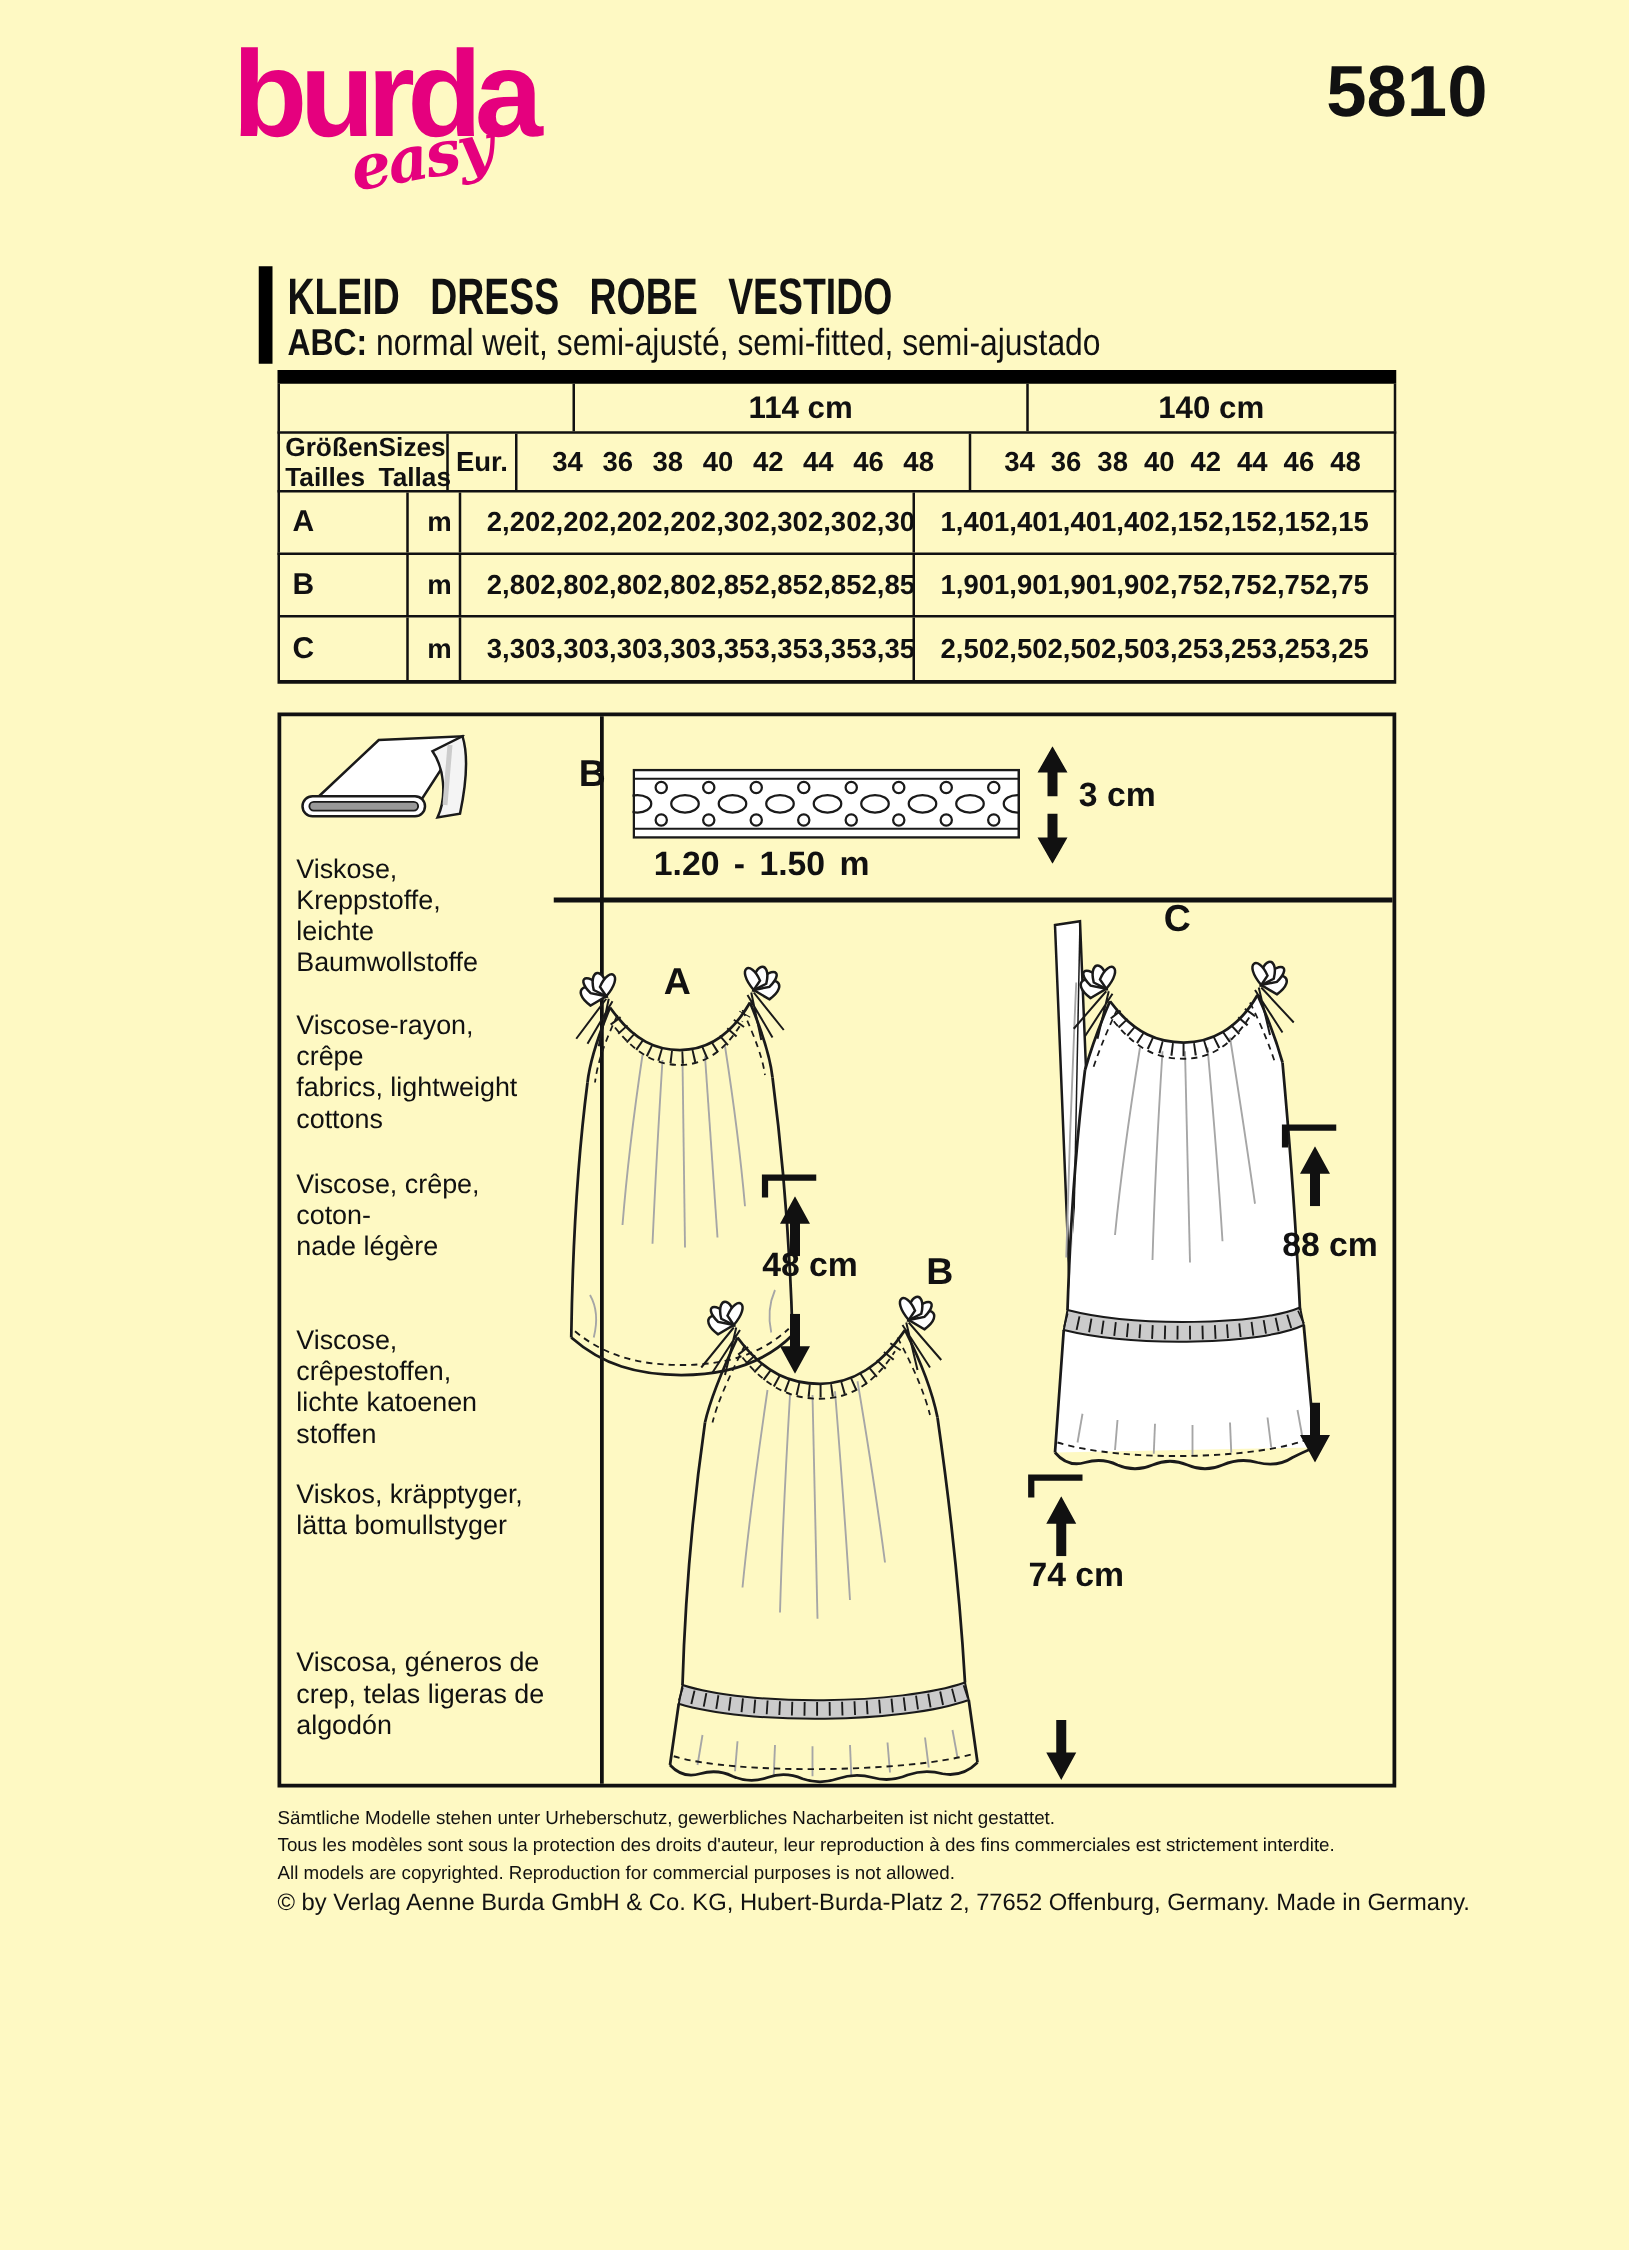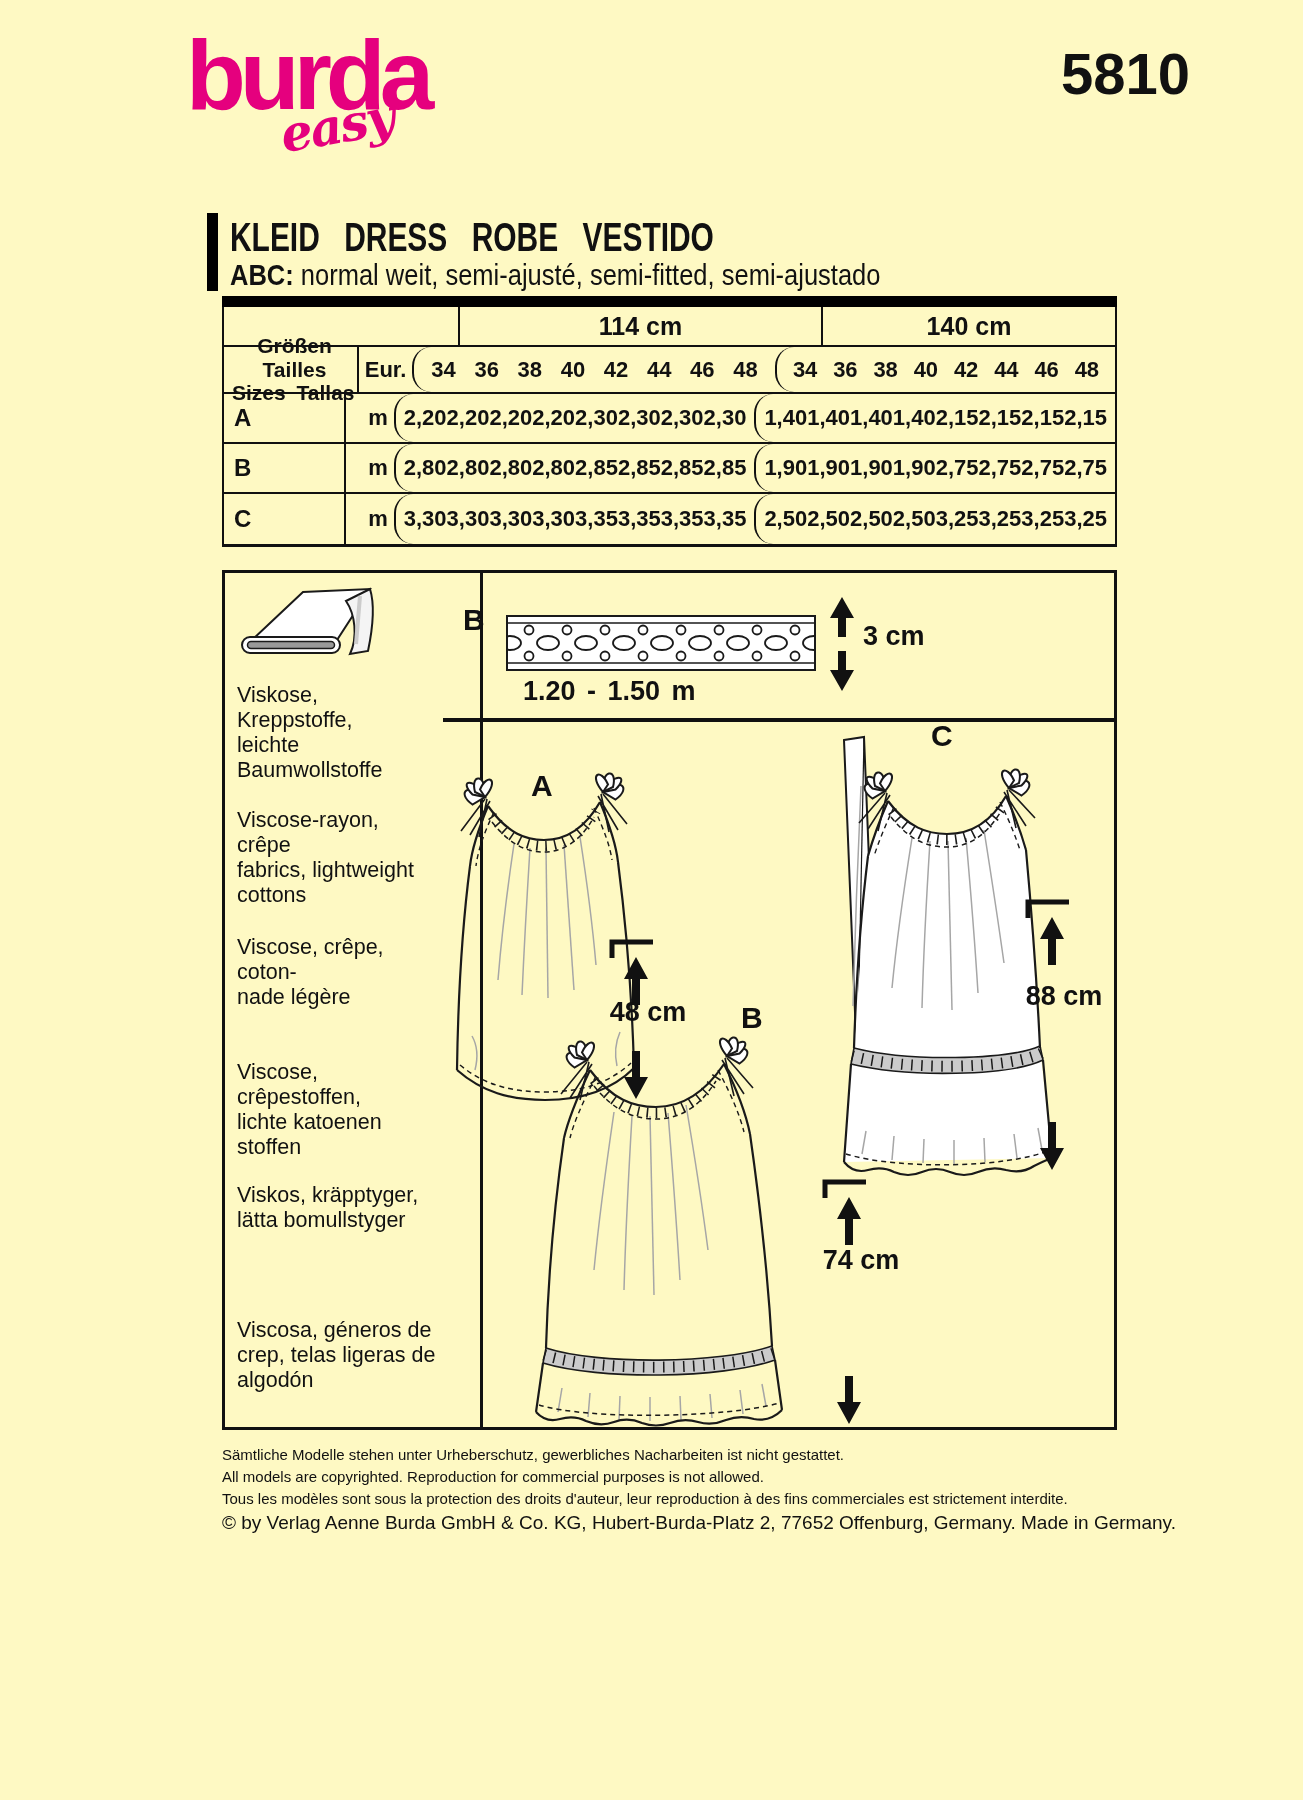--- a/index.html
+++ b/index.html
@@ -25,29 +25,29 @@
 
   
   .ftable{position:absolute;left:222px;top:296px;width:895px;}
   .ft-topbar{height:11px;background:#000;}
   .ft-row{display:flex;border-left:2px solid #111;border-right:2px solid #111;box-sizing:border-box;}
   .ft-row + .ft-row{border-top:2px solid #111;}
   .ft-last{border-bottom:3px solid #111;}
   .cell{box-sizing:border-box;display:flex;align-items:center;}
   .c-blank{width:188px;}
   .c-label{width:133px;padding-left:8px;font-size:21px;font-weight:bold;line-height:1.12;
-           flex-direction:column;align-items:flex-start;justify-content:center;word-spacing:5px;text-align:center;}
+           flex-direction:row;align-items:flex-start;justify-content:center;word-spacing:5px;}
   .c-eur{width:55px;justify-content:center;font-size:22px;font-weight:bold;border-left:2px solid #111;}
   .c-view{width:133px;padding-left:10px;font-size:24px;font-weight:bold;}
   .c-unit{width:55px;justify-content:flex-end;padding-right:6px;font-size:22px;font-weight:bold;
           border-left:2px solid #111;}
   .c-g1{width:363px;border-left:2px solid #111;}
   .c-g2{flex:1;border-left:2px solid #111;}
   .c-grp{justify-content:center;font-size:25px;font-weight:bold;}
-  .c-vals{padding:0 8px;border-radius:19px;}
+  .c-vals{padding:0 20px;}
   .c-vals .v{flex:1;text-align:center;font-size:22px;font-weight:bold;white-space:nowrap;}
   .h1{height:38px;padding-left:46px;} .h2{height:47px;} .hA{height:50px;} .hB{height:50px;} .hC{height:55px;}
 
   
   .panel{position:absolute;left:222px;top:570px;width:895px;height:860px;
          border:3px solid #111;box-sizing:border-box;}
   .sidebar{position:absolute;left:0;top:0;width:258px;height:100%;border-right:3px solid #111;
            box-sizing:border-box;}
   .fab{position:absolute;left:12px;width:200px;font-size:21.5px;line-height:1.16;white-space:pre-line;}
   .sidebar div.fab:nth-of-type(1){top:110px;}
@@ -422,18 +422,18 @@
       <svg class="abs" style="left:596px;top:549px" width="26" height="48">
           <use class="ar" href="#arr-dn"></use>
         </svg>
 
     </div>
   </div>
 
   <div class="notes">
 
   <div class="note">Sämtliche Modelle stehen unter Urheberschutz, gewerbliches Nacharbeiten ist nicht gestattet.</div>
+      <div class="note">Tous les modèles sont sous la protection des droits d'auteur, leur reproduction à des fins commerciales est strictement interdite.</div>
       <div class="note">All models are copyrighted. Reproduction for commercial purposes is not allowed.</div>
-      <div class="note">Tous les modèles sont sous la protection des droits d'auteur, leur reproduction à des fins commerciales est strictement interdite.</div>
     </div>
   <div class="copyright">© by Verlag Aenne Burda GmbH &amp; Co. KG, Hubert-Burda-Platz 2, 77652 Offenburg, Germany. Made in Germany.</div>
 
 </div>
 
 </body></html>

